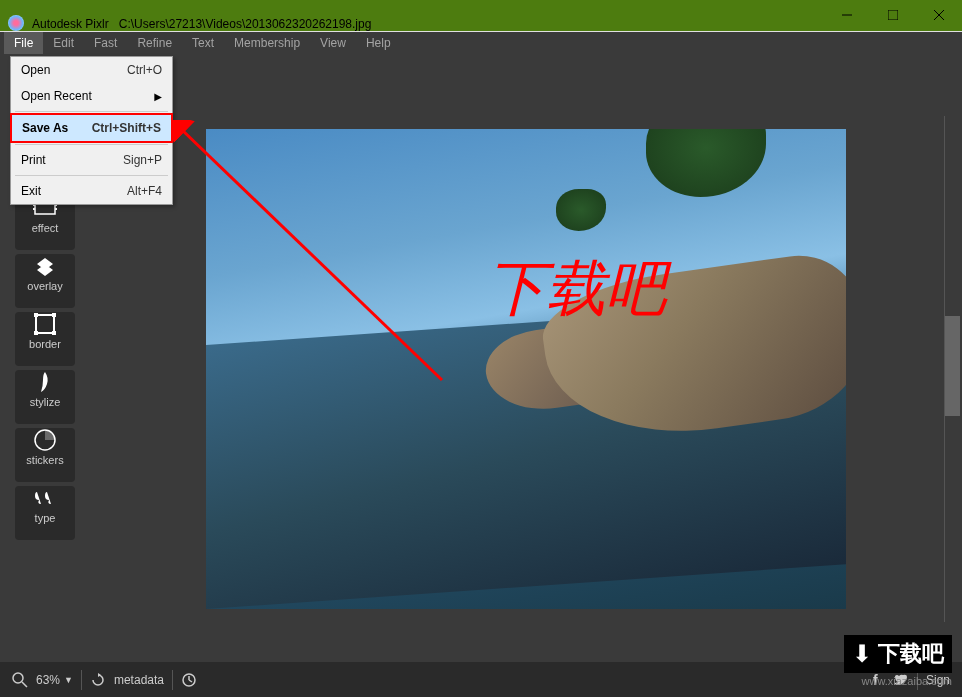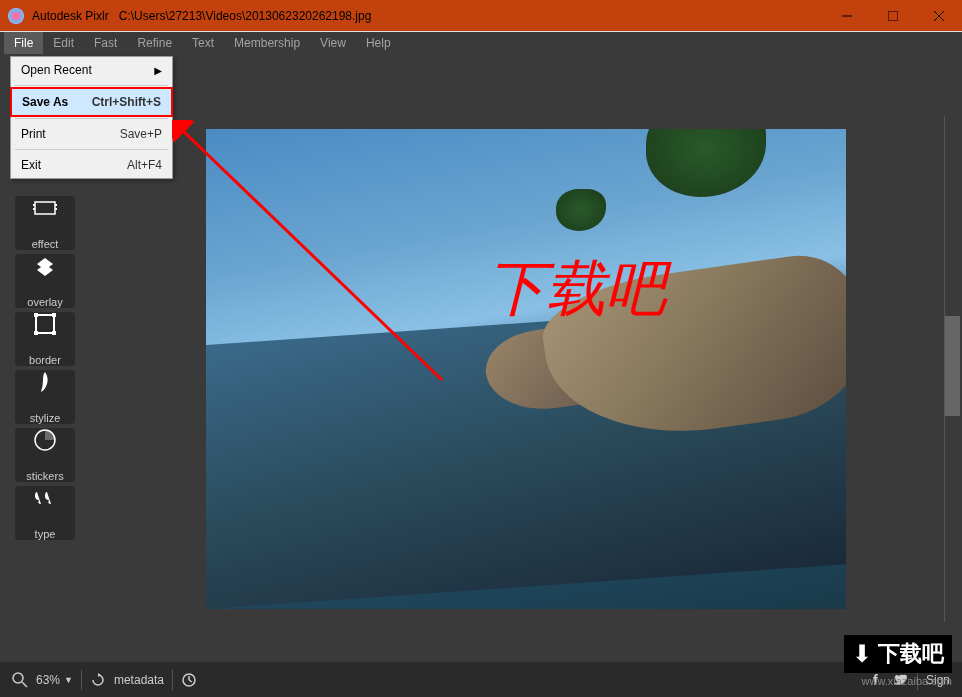--- a/index.html
+++ b/index.html
@@ -1,19 +1,19 @@
 <!DOCTYPE html>
 <html><head>
   <meta charset="utf-8">
   <style>
     * { margin: 0; padding: 0; box-sizing: border-box; font-family: "Segoe UI", Arial, sans-serif; }
     body { width: 962px; height: 697px; background: #fff; overflow: hidden; position: relative; }
     
     
-    .titlebar { height: 32px; background: #c2410c; border-bottom: 1px solid #e0e0e0; display: flex; align-items: center; padding-left: 8px; }
+    .titlebar { height: 32px; background: #4d7c0f; border-bottom: 1px solid #e0e0e0; display: flex; align-items: flex-end; padding-left: 8px; }
     .titlebar-icon { width: 16px; height: 16px; border-radius: 50%; background: radial-gradient(circle, #ff6b9d 20%, #6bb6ff 60%, #fff 100%); margin-right: 8px; }
     .titlebar-text { font-size: 12px; color: #000; flex: 1; }
     .window-controls { display: flex; }
     .window-btn { width: 46px; height: 32px; display: flex; align-items: center; justify-content: center; font-size: 12px; cursor: pointer; }
     
     
     .menubar { height: 24px; background: #3a3a3a; display: flex; align-items: flex-start; padding: 0 4px; position: relative; z-index: 10; }
     .menu-item { padding: 4px 10px; color: #a3a3a3; font-size: 12px; cursor: pointer; }
     .menu-item.active { background: #5a5a5a; color: #fff; }
     
@@ -24,21 +24,21 @@
     .dropdown-label { flex: 1; }
     .dropdown-shortcut { color: #333; }
     .dropdown-arrow { color: #000; font-size: 10px; }
     .dropdown-sep { height: 1px; background: #ccc; margin: 2px 4px; }
     
     
     .main { position: absolute; top: 56px; bottom: 35px; left: 0; right: 0; background: #3a3a3a; display: flex; }
     
     
     .left-toolbar { width: 90px; background: #3a3a3a; padding-top: 140px; display: flex; flex-direction: column; align-items: center; gap: 4px; }
-    .tool-btn { width: 60px; height: 54px; background: #2a2a2a; border-radius: 4px; display: flex; flex-direction: column; align-items: center; justify-content: space-between; gap: 2px; cursor: pointer; }
+    .tool-btn { width: 60px; height: 54px; background: #2a2a2a; border-radius: 4px; display: flex; flex-direction: column; align-items: center; justify-content: flex-start; gap: 2px; cursor: pointer; }
     .tool-icon { width: 24px; height: 24px; display: flex; align-items: center; justify-content: center; color: #fff; }
     .tool-label { color: #ccc; font-size: 11px; }
     
     
     .canvas-area { flex: 1; display: flex; align-items: center; justify-content: center; position: relative; overflow: hidden; }
     .canvas { width: 640px; height: 480px; position: relative; background: linear-gradient(170deg, #5a9bd4 0%, #7ab5e0 30%, #2a5a7a 55%, #1a3a4a 100%); overflow: hidden; margin-top: 20px; }
     
     
     .sky { position: absolute; inset: 0; background: linear-gradient(170deg, #4a8bc4 0%, #6aa5d0 25%, #8ac0e5 40%, transparent 50%); }
     
@@ -197,32 +197,36 @@
     </div>
   </div>
 
   <div class="scrollbar-v">
     <div class="scrollbar-thumb"></div>
   </div>
 </div>
 
 <div class="dropdown">
   <div class="dropdown-item">
+    <span class="dropdown-label">Open</span>
+    <span class="dropdown-shortcut">Ctrl+O</span>
+  </div>
+  <div class="dropdown-item">
     <span class="dropdown-label">Open Recent</span>
     <span class="dropdown-arrow">▶</span>
   </div>
   <div class="dropdown-sep"></div>
   <div class="dropdown-item highlighted">
     <span class="dropdown-label">Save As</span>
     <span class="dropdown-shortcut">Ctrl+Shift+S</span>
   </div>
   <div class="dropdown-sep"></div>
   <div class="dropdown-item">
     <span class="dropdown-label">Print</span>
-    <span class="dropdown-shortcut">Save+P</span>
+    <span class="dropdown-shortcut">Sign+P</span>
   </div>
   <div class="dropdown-sep"></div>
   <div class="dropdown-item">
     <span class="dropdown-label">Exit</span>
     <span class="dropdown-shortcut">Alt+F4</span>
   </div>
 </div>
 
 <svg class="arrow" width="300" height="280">
   <defs>

